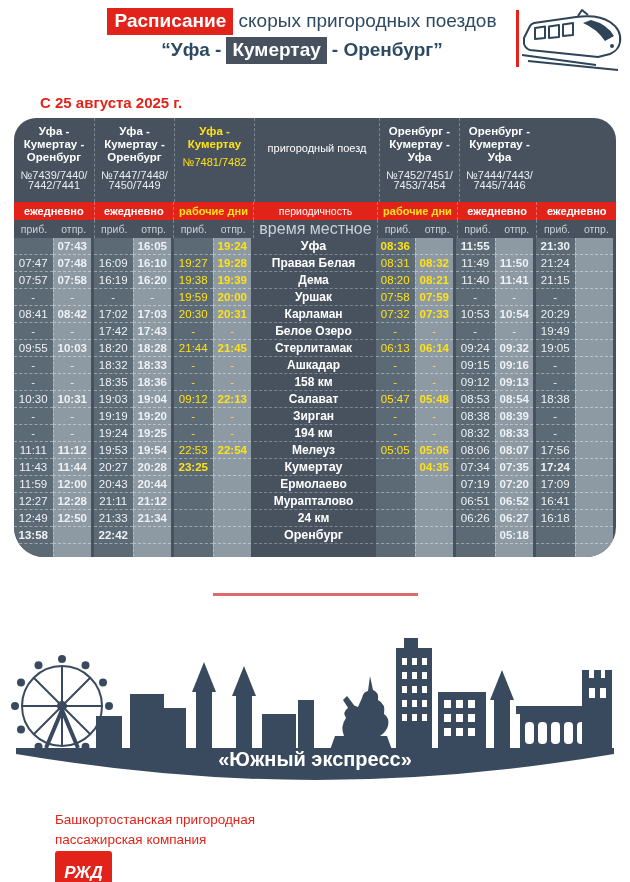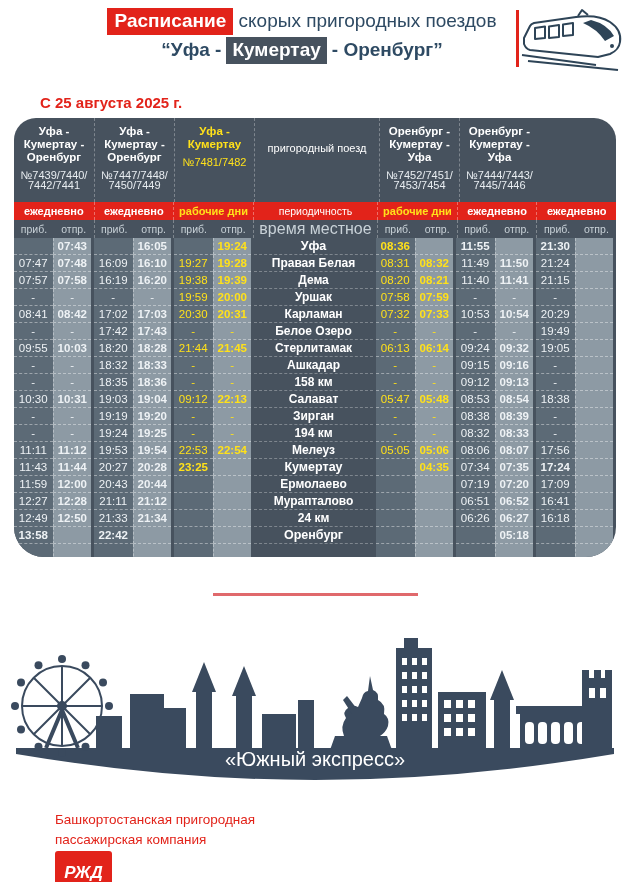--- a/index.html
+++ b/index.html
@@ -53,21 +53,21 @@
   .scell{width:122px;margin-right:3px;text-align:center;font-size:12px;color:#fff;
          line-height:16px;border-bottom:1px dashed rgba(255,255,255,.3);font-weight:bold;}
   .scell.b{font-weight:bold;font-size:12.5px;}
   .trow.filler{height:13px;}
   .trow.filler .tc,.trow.filler .scell{border-bottom:none;}
 
   
   .mid-line{width:205px;height:3px;background:var(--linered);margin:36px auto 0;}
   .skyline-wrap{position:relative;margin-top:34px;height:150px;}
   .banner-text{position:absolute;left:0;right:0;bottom:9px;text-align:center;
-               color:#fff;font-weight:normal;font-size:20px;}
+               color:#fff;font-weight:bold;font-size:20px;}
 
   
   .foot{display:flex;justify-content:space-between;align-items:flex-start;
         padding:30px 32px 0 55px;flex-direction:column;}
   .company{color:var(--red);font-size:13.5px;line-height:1.5;}
 </style>
 </head>
 <body>
 
 <div class="page">

